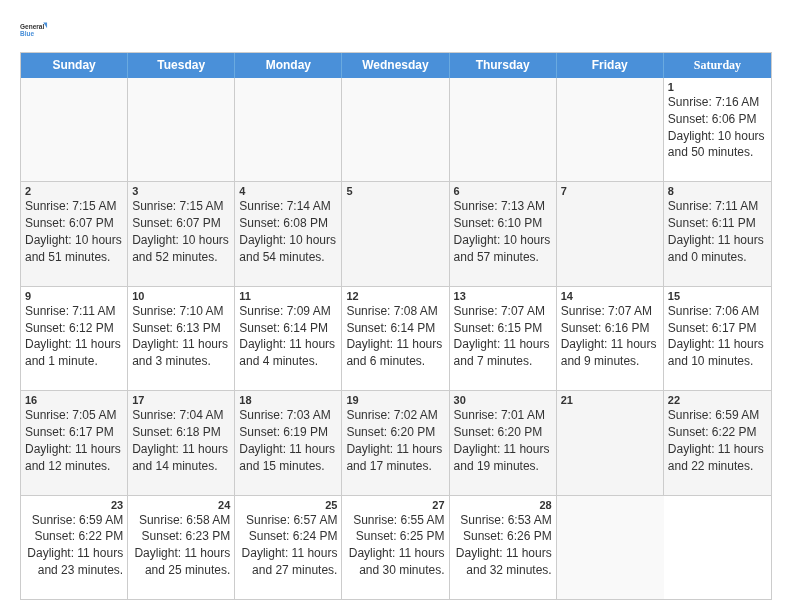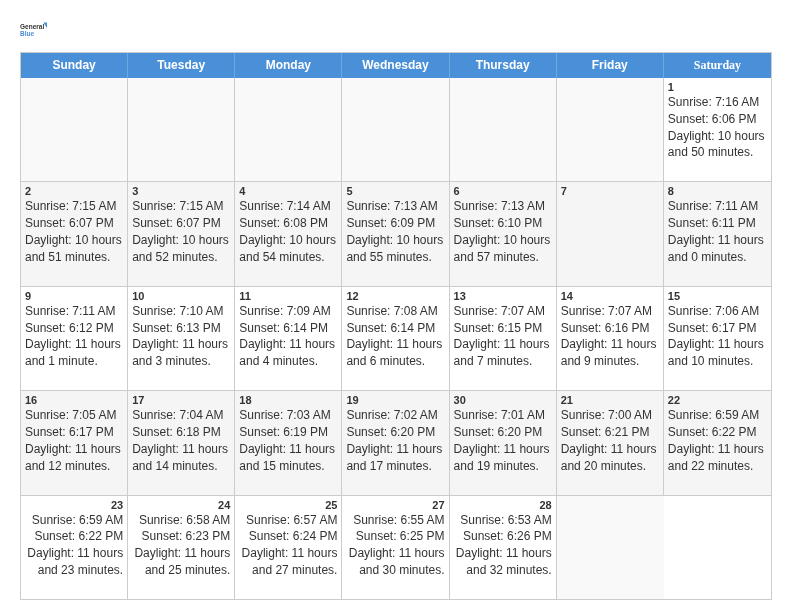--- a/index.html
+++ b/index.html
@@ -158,23 +158,20 @@
 Daylight: 10 hours and 52 minutes.</div>
           </div>
           <div class="cal-cell shaded">
             <span class="day-num">4</span>
             <div class="day-info">Sunrise: 7:14 AM
 Sunset: 6:08 PM
 Daylight: 10 hours and 54 minutes.</div>
           </div>
           <div class="cal-cell shaded">
             <span class="day-num">5</span>
-            <div class="day-info">Sunrise: 7:13 AM
-Sunset: 6:09 PM
-Daylight: 10 hours and 55 minutes.</div>
           </div>
           <div class="cal-cell shaded">
             <span class="day-num">6</span>
             <div class="day-info">Sunrise: 7:13 AM
 Sunset: 6:10 PM
 Daylight: 10 hours and 57 minutes.</div>
           </div>
           <div class="cal-cell shaded">
             <span class="day-num">7</span>
           </div>
@@ -255,23 +252,20 @@
 Daylight: 11 hours and 17 minutes.</div>
           </div>
           <div class="cal-cell shaded">
             <span class="day-num">30</span>
             <div class="day-info">Sunrise: 7:01 AM
 Sunset: 6:20 PM
 Daylight: 11 hours and 19 minutes.</div>
           </div>
           <div class="cal-cell shaded">
             <span class="day-num">21</span>
-            <div class="day-info">Sunrise: 7:00 AM
-Sunset: 6:21 PM
-Daylight: 11 hours and 20 minutes.</div>
           </div>
           <div class="cal-cell shaded">
             <span class="day-num">22</span>
             <div class="day-info">Sunrise: 6:59 AM
 Sunset: 6:22 PM
 Daylight: 11 hours and 22 minutes.</div>
           </div>
         </div>
         <div class="cal-row">
           <div class="cal-cell">

